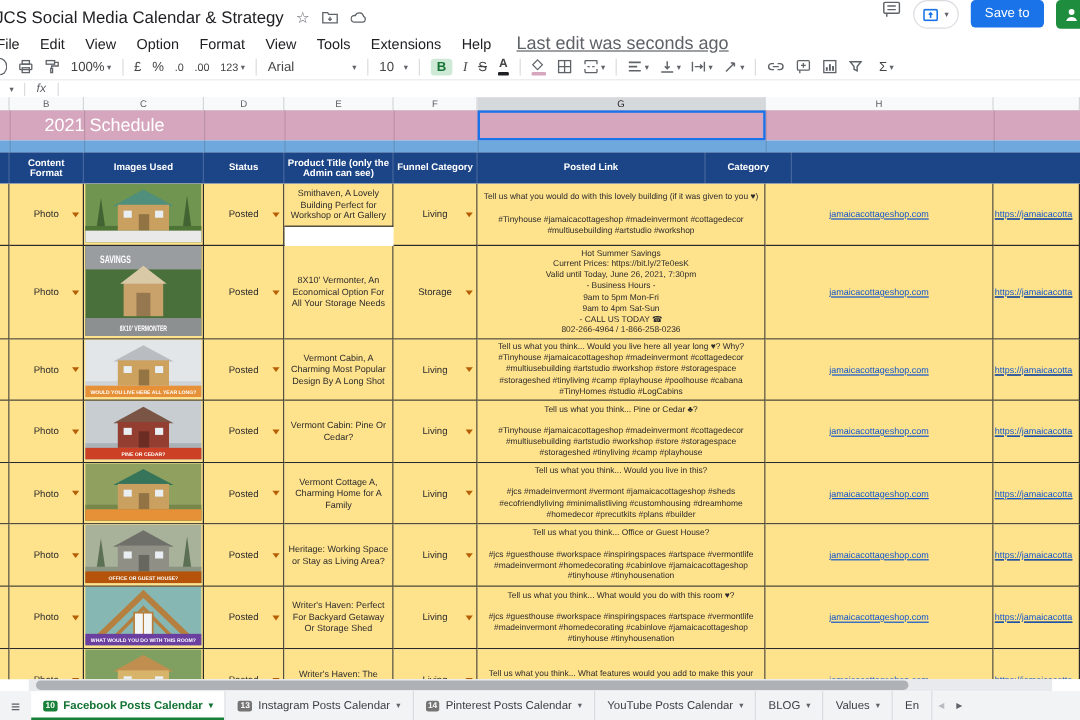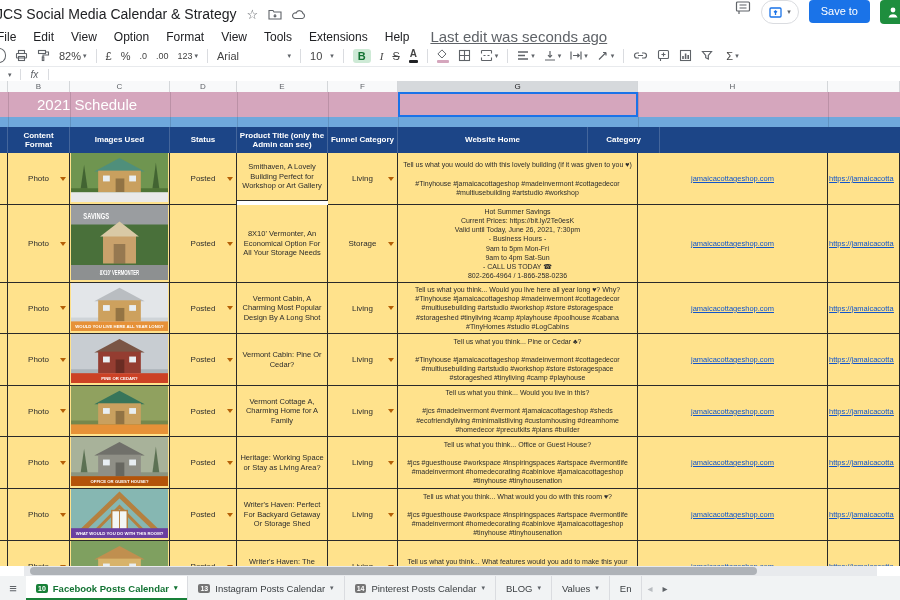--- a/index.html
+++ b/index.html
@@ -155,21 +155,21 @@
       </svg>
     </span>
     <span>
       <svg width="13" height="13" viewBox="0 0 13 13" fill="none" stroke="#5f6368" stroke-width="1.1">
         <rect x="1.5" y="1.5" width="7" height="3"></rect>
           <path d="M8.5 3 h3 v3 h-5.5 v2"></path>
           <rect x="5.3" y="8" width="1.5" height="3.5"></rect>
       </svg>
     </span>
     <span class="tbt">
-        <span>82%</span>
+        <span>100%</span>
         <span class="dn">▾</span>
       </span>
     <span class="sep"></span>
     <span class="tbt">£</span>
     <span class="tbt">%</span>
     <span class="tbt" style="font-size:9px">.0</span>
     <span class="tbt" style="font-size:9px">.00</span>
     <span class="tbt" style="font-size:9px">
         <span>123</span>
         <span class="dn">▾</span>
@@ -322,21 +322,21 @@
       <div class="thcell" style="width: 67px;">
         <span>Status</span>
       </div>
       <div class="thcell" style="width: 91px;">
         <span>Product Title (only the Admin can see)</span>
       </div>
       <div class="thcell" style="width: 70px;">
         <span>Funnel Category</span>
       </div>
       <div class="thcell" style="width: 190px;">
-        <span>Website Home</span>
+        <span>Posted Link</span>
       </div>
       <div class="thcell" style="width: 72px;">
         <span>Category</span>
       </div>
     </div>
 
   <div class="abs sheet-rows">
       <div class="srow" style="height: 52px;">
         <div class="cell " style="width: 8px; height: 52px;"></div>
         <div class="cell dd" style="width: 62px; height: 52px;">
@@ -354,21 +354,21 @@
       <rect x="33" y="23" width="7" height="6" fill="#e8eef2"></rect>
       <rect x="60" y="23" width="7" height="6" fill="#e8eef2"></rect>
       <rect x="46" y="26" width="9" height="14" fill="rgba(0,0,0,0.28)"></rect>
               <rect x="0" y="40" width="100" height="10" fill="#e9e9e9"></rect>
             </svg></span>
         </div>
         <div class="cell dd" style="width: 67px; height: 52px;">
           <span>Posted</span>
           <span class="arrow"></span>
         </div>
-        <div class="cell " style="width: 91px; height: 48px;">
+        <div class="cell " style="width: 91px; height: 36px;">
           <span class="titletxt">Smithaven, A Lovely Building Perfect for Workshop or Art Gallery</span>
         </div>
         <div class="cell dd" style="width: 70px; height: 52px;">
           <span>Living</span>
           <span class="arrow"></span>
         </div>
         <div class="cell " style="width: 240px; height: 52px;">
           <div class="copytxt">Tell us what you would do with this lovely building (if it was given to you ♥)
 
 #Tinyhouse #jamaicacottageshop #madeinvermont #cottagedecor #multiusebuilding #artstudio #workshop</div>
@@ -691,20 +691,24 @@
           <span class="badge">13</span>
           <span>Instagram Posts Calendar</span>
           <span class="tdn">▾</span>
         </div>
         <div class="tab">
           <span class="badge">14</span>
           <span>Pinterest Posts Calendar</span>
           <span class="tdn">▾</span>
         </div>
         <div class="tab">
+          <span>YouTube Posts Calendar</span>
+          <span class="tdn">▾</span>
+        </div>
+        <div class="tab">
           <span>BLOG</span>
           <span class="tdn">▾</span>
         </div>
         <div class="tab">
           <span>Values</span>
           <span class="tdn">▾</span>
         </div>
         <div class="tab">
           <span>En</span>
         </div>

